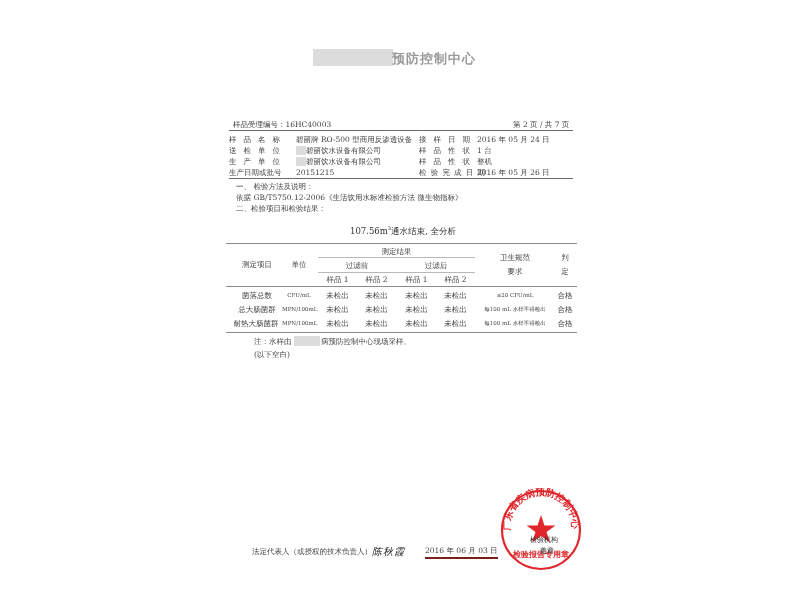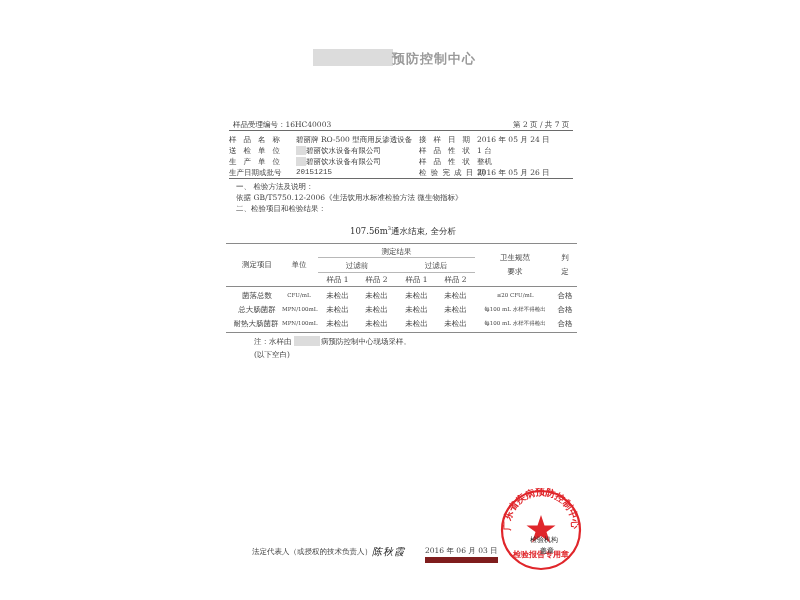--- a/index.html
+++ b/index.html
@@ -25,21 +25,21 @@
 
   .cell { position: absolute; font-size: 7.5px; color: #444; white-space: nowrap; text-align: center; }
   .cell.unit { font-size: 5.5px; }
 
   .watermark { position: absolute; left: 318px; top: 328px; font-size: 38px; color: #f4f4f4; font-family: "DejaVu Sans", sans-serif; letter-spacing: 2px; }
 
   .sub-title { position: absolute; left: 350px; top: 209px; font-size: 8.5px; color: #333; }
   .sup { font-size: 5px; vertical-align: super; }
 
   .signature { position: absolute; left: 372px; top: 529px; font-size: 10px; font-style: italic; color: #222; font-family: "DejaVu Serif", serif; letter-spacing: 1px; }
-  .sign-date { position: absolute; left: 425px; top: 530px; font-size: 7.5px; color: #444; border-bottom: 6px solid #7f1d1d; padding-bottom: 1px; }
+  .sign-date { position: absolute; left: 425px; top: 530px; font-size: 7.5px; color: #444; border-bottom: 2px solid #7f1d1d; padding-bottom: 1px; }
 
   .stamp { position: absolute; left: 499px; top: 472px; width: 84px; height: 84px; }
   .stamp-caption { position: absolute; left: 530px; top: 519px; font-size: 7px; color: #333; white-space: nowrap; line-height: 11px; }
 </style>
 </head>
 <body>
 
 <div class="page">
 
   <div class="redact" style="left:313px;top:33px;width:80px;height:17px;"></div>
@@ -56,21 +56,21 @@
 
   <div class="abs small lbl-spaced" style="left:229px;top:130px;text-align:center;">送检单位</div>
   <div class="redact" style="left:296px;top:130px;width:10px;height:9px;"></div>
   <div class="abs small" style="left:306px;top:130px;">碧丽饮水设备有限公司</div>
 
   <div class="abs small lbl-spaced" style="left:229px;top:141px;">生产单位</div>
   <div class="redact" style="left:296px;top:141px;width:10px;height:9px;"></div>
   <div class="abs small" style="left:306px;top:141px;">碧丽饮水设备有限公司</div>
 
   <div class="abs small" style="left:229px;top:152px;">生产日期或批号</div>
-  <div class="abs small" style="left:296px;top:152px;font-family:Liberation Mono, monospace;">20151215</div>
+  <div class="abs small" style="left:296px;top:152px;">20151215</div>
 
   <div class="abs small lbl-spaced" style="left:419px;top:119px;">接样日期</div>
   <div class="abs small" style="left:477px;top:119px;">2016 年 05 月 24 日</div>
 
   <div class="abs small lbl-spaced" style="left:419px;top:130px;">样品性状</div>
   <div class="abs small" style="left:477px;top:130px;">1 台</div>
 
   <div class="abs small lbl-spaced" style="left:419px;top:141px;text-align:right;">样品性状</div>
   <div class="abs small" style="left:477px;top:141px;">整机</div>
 

